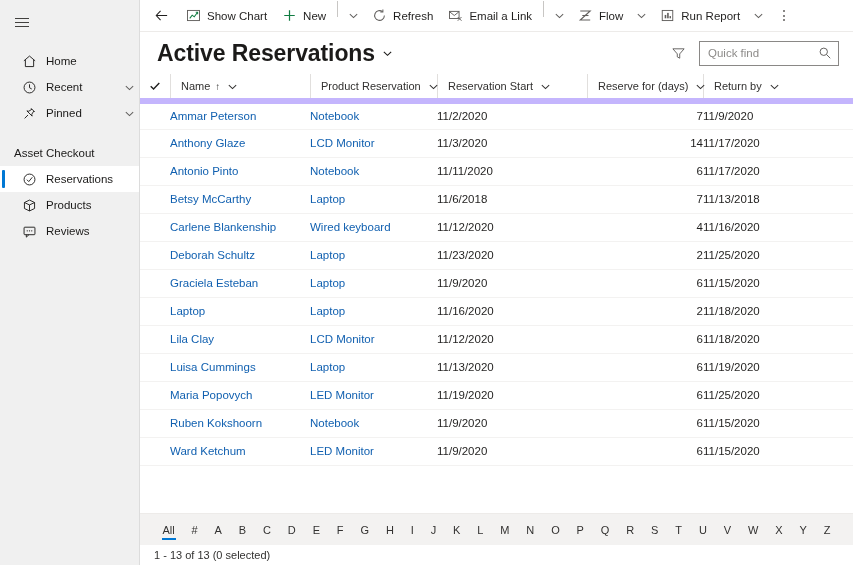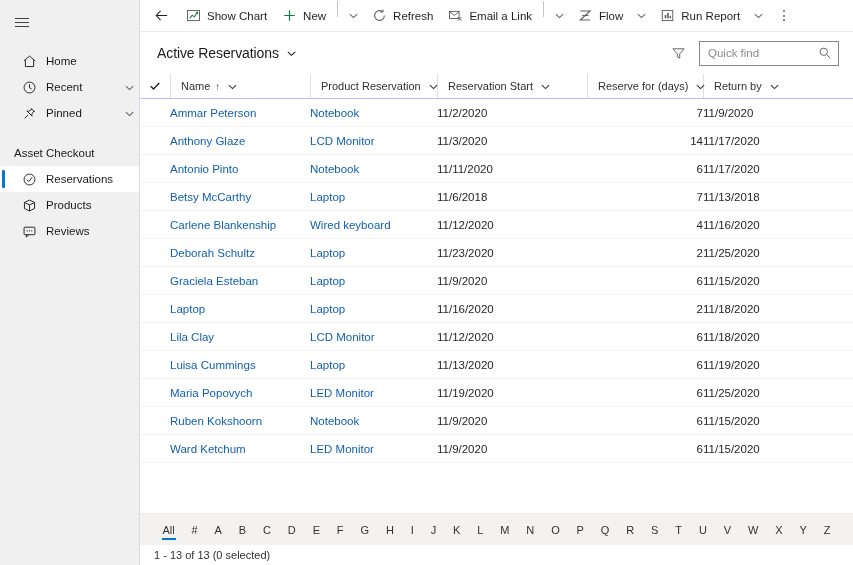--- a/index.html
+++ b/index.html
@@ -85,21 +85,21 @@
   .overflow-btn i { width:2px;height:2px;border-radius:50%;background:#605e5c;display:block;}
 
   
   .viewhead {
     height: 42px; flex: 0 0 42px;
     display: flex; align-items: center;
     padding: 0 14px 0 17px;
     background: #fff;
   }
   .viewtitle {
-    font-size: 14px; font-weight: 400; color: #1b1a19;
+    font-size: 23px; font-weight: 700; color: #1b1a19;
     display: flex; align-items: center; cursor: pointer;
     letter-spacing: -0.1px;
   }
   .viewtitle .vchev { margin-left: 7px; display:flex; align-items:center; }
   .vh-spacer { flex: 1 1 auto; }
   .filter-btn { width: 26px; height:26px; display:flex;align-items:center;justify-content:center; cursor:pointer; margin-right: 8px;}
   .quickfind {
     width: 140px; height: 25px;
     border: 1px solid #8a8886; background:#fff;
     display: flex; align-items: center;
@@ -113,21 +113,21 @@
   .quickfind input::placeholder { color: #8d8b89; }
   .qf-icon { width:16px;height:16px;display:flex;align-items:center;justify-content:center;cursor:pointer;flex:0 0 16px;}
 
   
   .tablewrap { flex: 1 1 auto; overflow: hidden; position: relative; background:#fff;}
   table.grid { width: 100%; border-collapse: collapse; table-layout: fixed; }
   table.grid thead th {
     height: 24px;
     font-size: 11px; font-weight: normal; color: #323130;
     text-align: left; padding: 0; vertical-align: middle;
-    border-bottom: 1px solid #c4b5fd;
+    border-bottom: 6px solid #c4b5fd;
     background:#fff;
   }
   .th-inner { display:flex; align-items:center; height:24px; padding-left:10px; border-left:1px solid #e1dfdd; cursor:pointer; white-space:nowrap;}
   .th-inner .hchev { margin-left:7px; display:flex; align-items:center;}
   .th-inner .sortarrow { margin-left:5px; font-size:10px; color:#323130; }
   .th-check { width: 30px; text-align:center; }
   .th-check .ckwrap{display:flex;align-items:center;justify-content:center;height:24px;cursor:pointer;}
   table.grid tbody td {
     height: 28px; font-size: 11.5px; color: #201f1e;
     border-bottom: 1px solid #f3f2f1;

